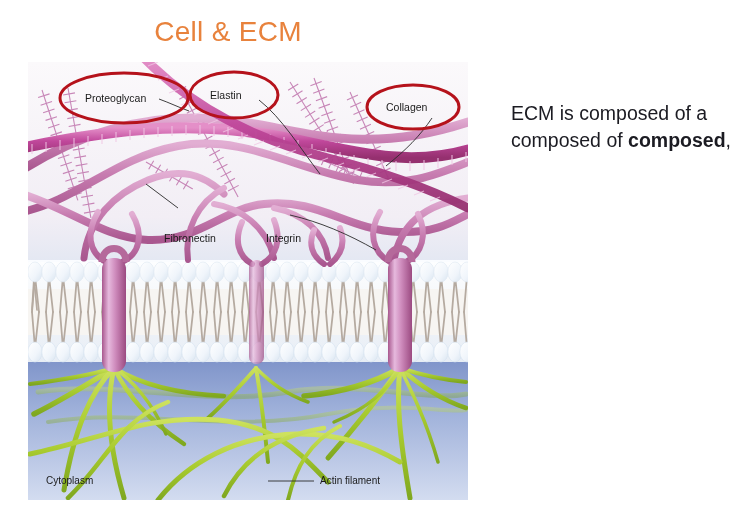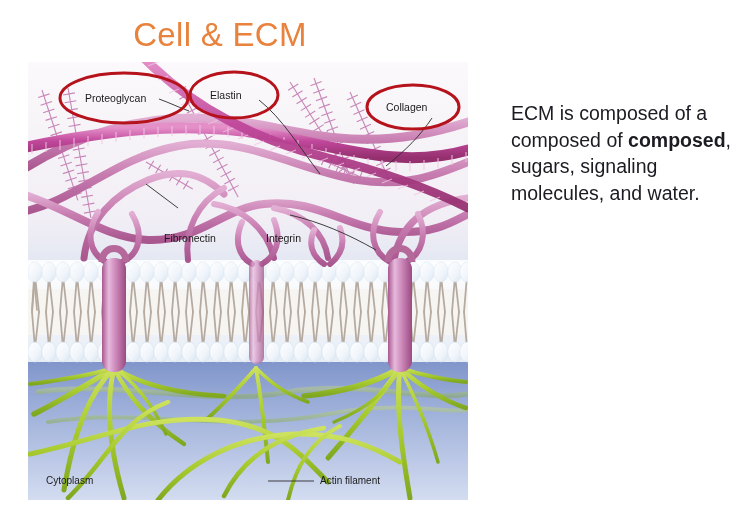--- a/index.html
+++ b/index.html
@@ -11,25 +11,25 @@
     height: 513px;
     background: #ffffff;
     font-family: "Liberation Sans", sans-serif;
     overflow: hidden;
     position: relative;
   }
 
   
   #slide-title {
     position: absolute;
-    left: 0;
+    left: 8px;
     top: 16px;
     width: 440px;
     text-align: center;
-    font-size: 33px;
+    font-size: 28px;
     font-weight: 400;
     letter-spacing: 0.3px;
     color: #E8823C;
     font-family: "Liberation Sans", sans-serif;
     white-space: nowrap;
   }
 
   
   #body-text {
     position: absolute;
@@ -78,22 +78,21 @@
   }
 </style>
 </head>
 <body>
 
 <div id="slide-title">Cell &amp; ECM</div>
 
 <div id="body-text">
   <span>ECM is composed of a</span><br>
   <span>composed of </span><b>composed</b><span>,</span><br>
-  <span>sugars, signaling</span><br>
-  <span>molecules, and water.</span>
+  <br>
 </div>
 
 <div id="figure">
 <svg width="440" height="438" viewBox="0 0 440 438" xmlns="http://www.w3.org/2000/svg">
   <defs>
     <linearGradient id="gCyto" x1="0" y1="0" x2="0" y2="1">
       <stop offset="0%" stop-color="#7e93c9"></stop>
       <stop offset="35%" stop-color="#9dafd9"></stop>
       <stop offset="100%" stop-color="#d3dcf0"></stop>
     </linearGradient>

